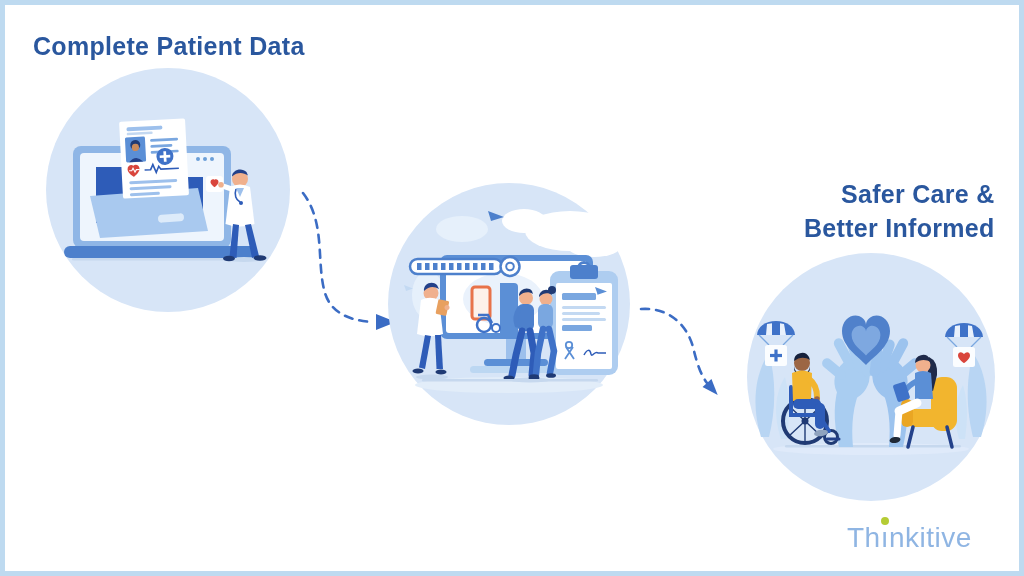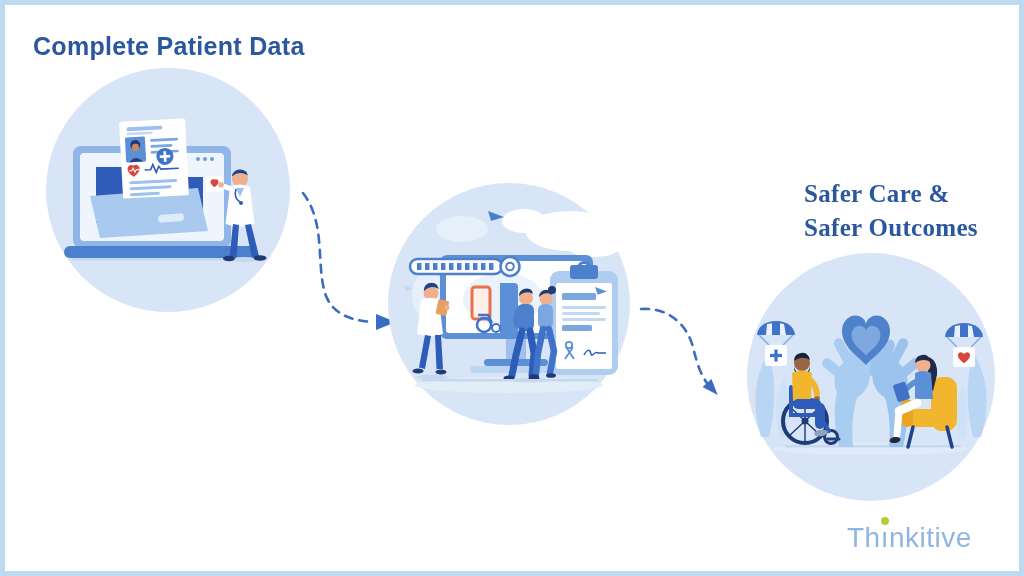--- a/index.html
+++ b/index.html
@@ -4,34 +4,35 @@
 <style>
   html,body{margin:0;padding:0;background:#fff;}
   .canvas{
     position:relative;
     width:1024px;height:576px;
     box-sizing:border-box;
     background:var(--page-background,#ffffff);
     border:5px solid var(--page-border,#bedaf0);
     overflow:hidden;
     font-family:"Liberation Sans", sans-serif;
+    text-align:right;
   }
   .step-title{
     position:absolute;
     color:var(--title-text,#2a579e);
     font-size:25px;
     font-weight:600;
     letter-spacing:.3px;
     white-space:nowrap;
     line-height:34px;
   }
   .title-1{left:28px;top:24px;}
   .title-2{left:368px;top:124px;}
   .title-3{left:799px;top:172px;}
-  .title-3 span{display:block;font-family:Liberation Serif, serif;}
+  .title-3 span{display:block;}
   .circle-wrap{position:absolute;}
   .circle-1{left:41px;top:63px;width:244px;height:244px;}
   .circle-2{left:383px;top:178px;width:242px;height:242px;}
   .circle-3{left:742px;top:248px;width:248px;height:248px;}
   .circle-wrap svg{display:block;width:100%;height:100%;}
   .step-circle-bg{fill:var(--circle-background,#d7e5f7);}
   .arrow-svg{position:absolute;overflow:visible;}
   .arrow-1{left:287px;top:184px;width:116px;height:150px;}
   .arrow-2{left:630px;top:294px;width:100px;height:106px;}
   .arrow-path{stroke:var(--arrow,#3b6cc4);stroke-width:2.6;fill:none;stroke-dasharray:8 7;stroke-linecap:round;}
@@ -52,21 +53,21 @@
 </head>
 <body>
 
 <div class="canvas">
 
   <div class="step-title title-1">Complete Patient Data</div>
 
 
   <div class="step-title title-3">
     <span>Safer Care &amp;</span>
-    <span>Safer Outcomes</span>
+    <span>Better Informed</span>
   </div>
 
   <div class="circle-wrap circle-1">
     <svg viewBox="0 0 244 244">
       <circle class="step-circle-bg" cx="122" cy="122" r="122"></circle>
       <rect x="26" y="190" width="192" height="2.5" rx="1.25" fill="#c6d8ee"></rect>
       <g>
         <rect x="27" y="78" width="158" height="102" rx="8" fill="#8fb6e6"></rect>
         <rect x="34" y="85" width="144" height="88" rx="4" fill="#eef5fd"></rect>
         <circle cx="152" cy="91" r="2" fill="#6b9fd8"></circle>

